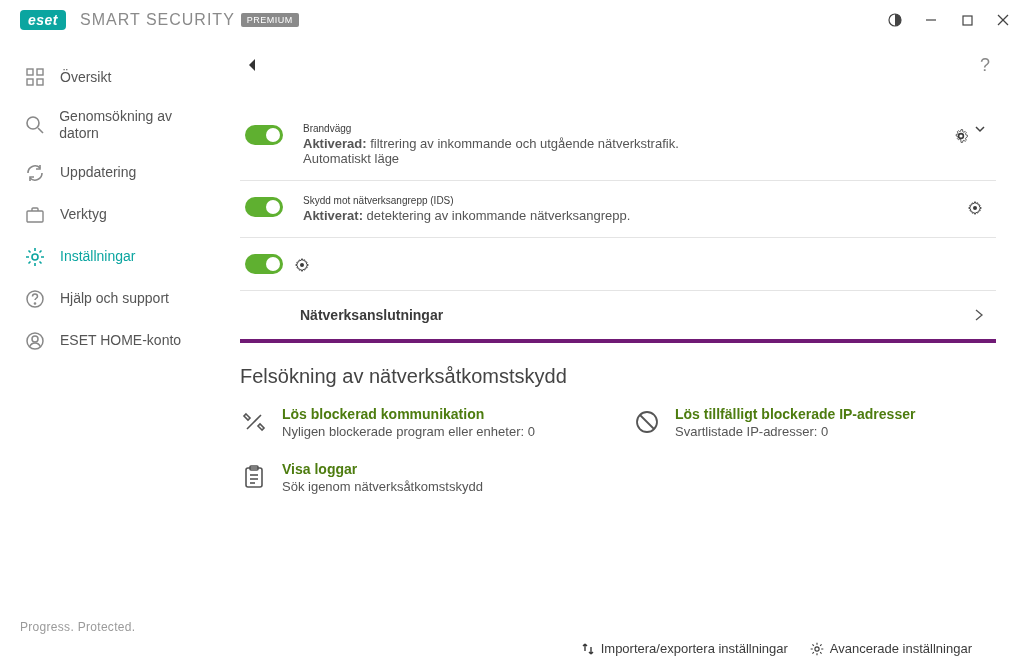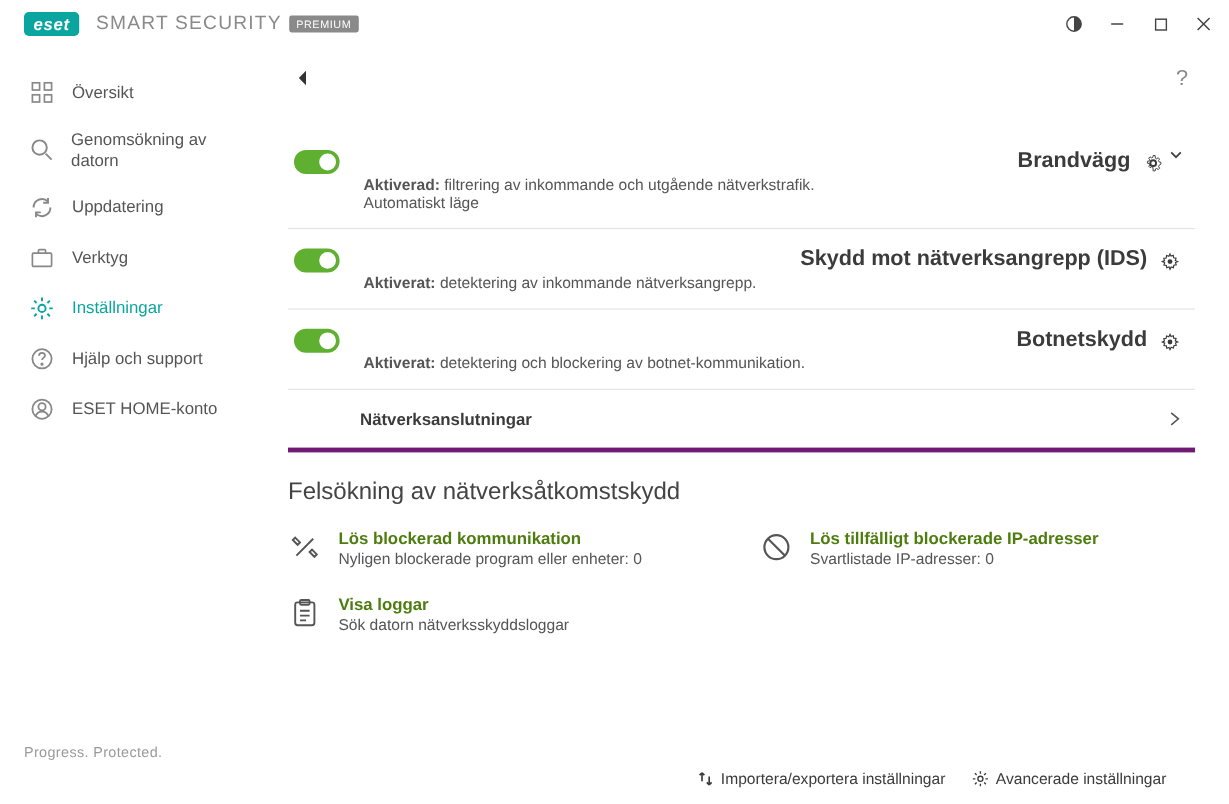--- a/index.html
+++ b/index.html
@@ -24,21 +24,21 @@
 .main { flex: 1; padding: 15px 28px 0 10px; display: flex; flex-direction: column; overflow: hidden; }
 .main-header { display: flex; align-items: center; gap: 12px; padding: 0 0 12px 0; }
 .back-btn { width: 24px; height: 24px; display: flex; align-items: center; justify-content: center; cursor: pointer; color: #333; }
 .page-title { font-size: 20px; font-weight: 600; color: #3b3b3b; }
 .help-btn { margin-left: auto; color: #888; font-size: 18px; cursor: pointer; padding: 0 6px; }
 .content { flex: 1; overflow: auto; padding-top: 20px;}
 .module { display: flex; align-items: flex-start; padding: 14px 10px 14px 5px; border-bottom: 1px solid #e4e4e4; }
 .toggle { position: relative; width: 38px; height: 20px; background: #5fb030; border-radius: 12px; cursor: pointer; flex-shrink: 0; margin-top: 2px; }
 .toggle::after { content: ""; position: absolute; width: 14px; height: 14px; background: #fff; border-radius: 50%; top: 3px; right: 3px; }
 .mod-text { flex: 1; margin-left: 20px; }
-.mod-title { font-weight: 700; font-size: 18px; color: #3b3b3b; text-align: right; }
+.mod-title { font-weight: 400; font-size: 10px; color: #3b3b3b; }
 .mod-status { font-size: 13px; color: #555; margin-top: 2px; }
 .mod-status .state { font-weight: 600; }
 .mod-extra { font-size: 13px; color: #555; }
 .gear-btn { width: 22px; height: 22px; display: flex; align-items: center; justify-content: center; cursor: pointer; color: #3b3b3b; margin-left: 8px; margin-top:2px; }
 .chev { margin-left: 2px; }
 .row-link { display: flex; align-items: center; padding: 16px 10px 16px 60px; border-bottom: 4px solid #701a75; cursor: pointer; }
 .row-link-title { font-weight: 600; font-size: 14px; color: #3b3b3b; }
 .row-link .arrow { margin-left: auto; color: #555; }
 .section-title { font-size: 20px; color: #444; padding: 22px 0 12px 0; }
 .trouble-grid { display: grid; grid-template-columns: 1fr 1fr; gap: 10px 30px; }
@@ -207,27 +207,20 @@
           <span class="gear-btn">
             <svg width="16" height="16" viewBox="0 0 20 20" fill="currentColor">
                 <circle cx="10" cy="10" r="2.5"></circle>
                 <path d="M10 2l1 2.3 2.4-.8.4 2.5 2.5.4-.8 2.4L18 10l-2.3 1 .8 2.4-2.5.4-.4 2.5-2.4-.8L10 18l-1-2.3-2.4.8-.4-2.5-2.5-.4.8-2.4L2 10l2.3-1-.8-2.4 2.5-.4.4-2.5 2.4.8L10 2z" fill="none" stroke="currentColor" stroke-width="1.2"></path>
               </svg>
           </span>
         </div>
 
         <div class="module">
           <div class="toggle"></div>
-          <div class="mod-text">
-            <div class="mod-title">Botnetskydd</div>
-            <div class="mod-status">
-              <span class="state">Aktiverat:</span>
-              <span>detektering och blockering av botnet-kommunikation.</span>
-            </div>
-          </div>
           <span class="gear-btn">
             <svg width="16" height="16" viewBox="0 0 20 20" fill="currentColor">
                 <circle cx="10" cy="10" r="2.5"></circle>
                 <path d="M10 2l1 2.3 2.4-.8.4 2.5 2.5.4-.8 2.4L18 10l-2.3 1 .8 2.4-2.5.4-.4 2.5-2.4-.8L10 18l-1-2.3-2.4.8-.4-2.5-2.5-.4.8-2.4L2 10l2.3-1-.8-2.4 2.5-.4.4-2.5 2.4.8L10 2z" fill="none" stroke="currentColor" stroke-width="1.2"></path>
               </svg>
           </span>
         </div>
 
         <div class="row-link">
           <span class="row-link-title">Nätverksanslutningar</span>
@@ -271,21 +264,21 @@
               <svg width="26" height="26" viewBox="0 0 26 26" fill="none" stroke="currentColor" stroke-width="1.6">
                   <rect x="5" y="4" width="16" height="19" rx="2"></rect>
                   <rect x="9" y="2" width="8" height="4" rx="1"></rect>
                   <line x1="9" y1="11" x2="17" y2="11"></line>
                   <line x1="9" y1="15" x2="17" y2="15"></line>
                   <line x1="9" y1="19" x2="14" y2="19"></line>
                 </svg>
             </span>
             <div>
               <div class="trouble-title">Visa loggar</div>
-              <div class="trouble-sub">Sök datorn nätverksskyddsloggar</div>
+              <div class="trouble-sub">Sök igenom nätverksåtkomstskydd</div>
             </div>
           </div>
         </div>
 
       </div>
 
       <div class="bottom-bar">
         <div class="bottom-link">
           <svg width="14" height="14" viewBox="0 0 14 14">
               <path d="M4 2v7M4 2l-2 2M4 2l2 2M10 12V5M10 12l-2-2M10 12l2-2" fill="none" stroke="currentColor" stroke-width="1.4"></path>

